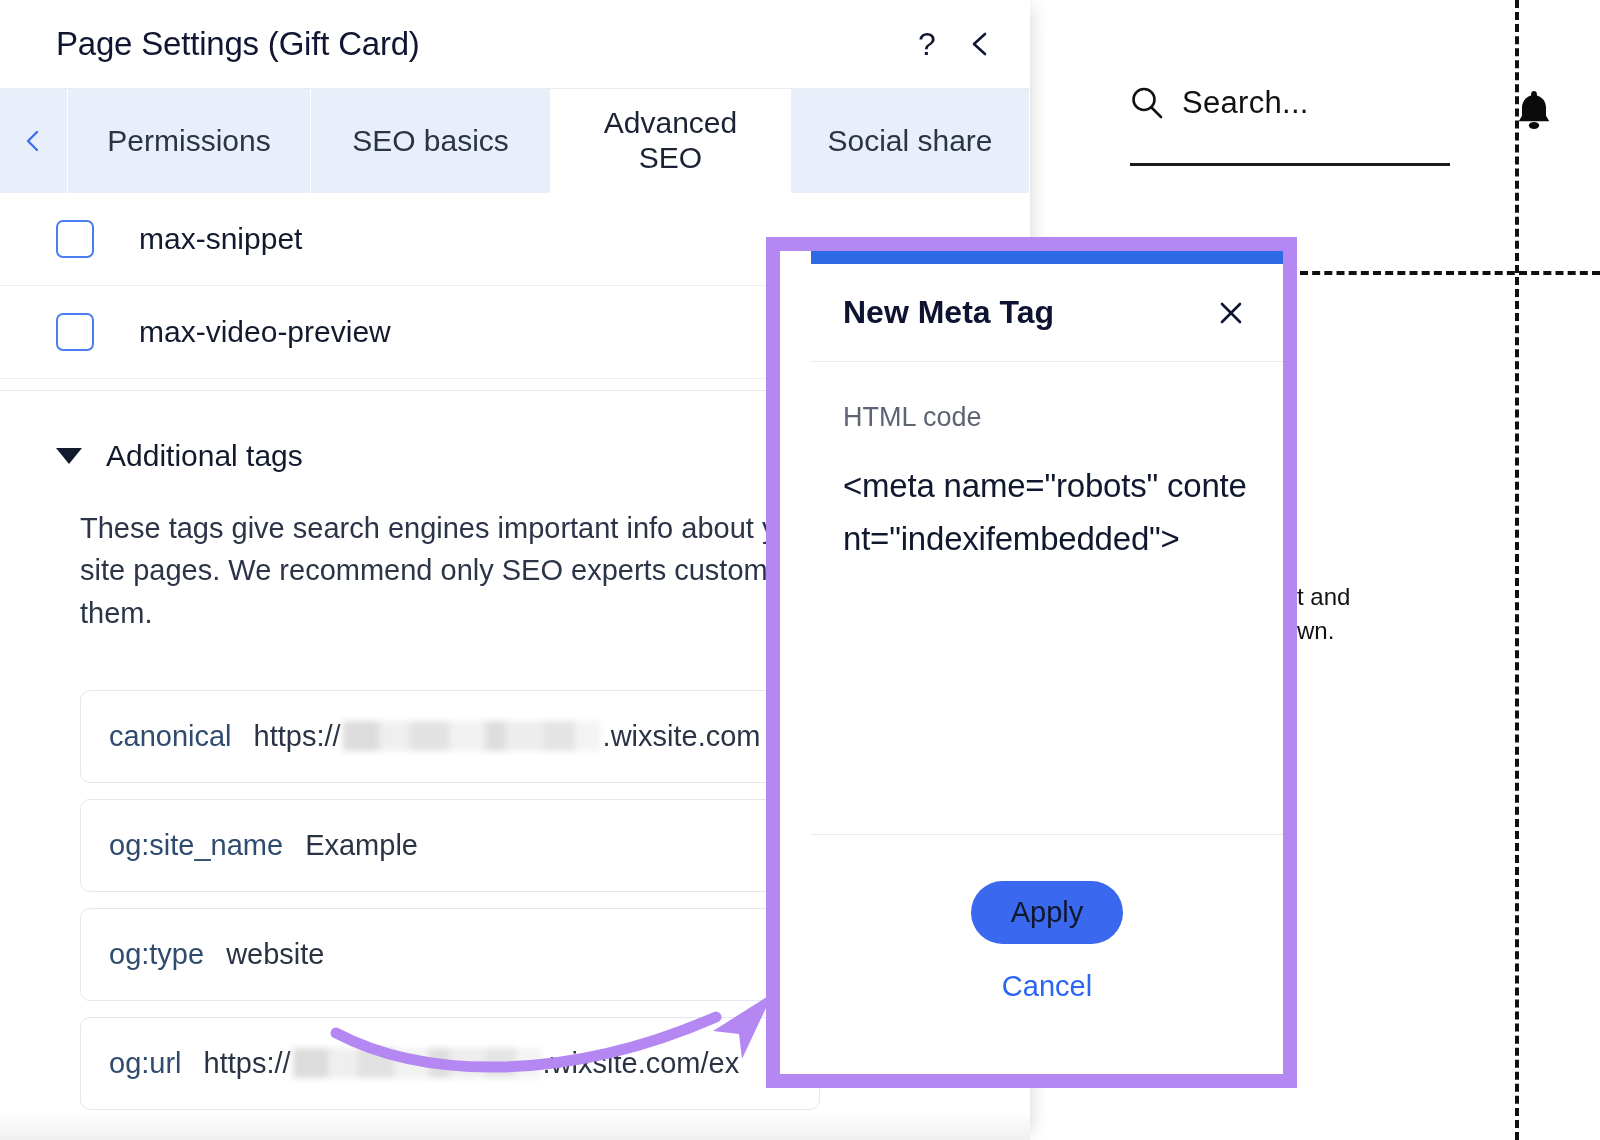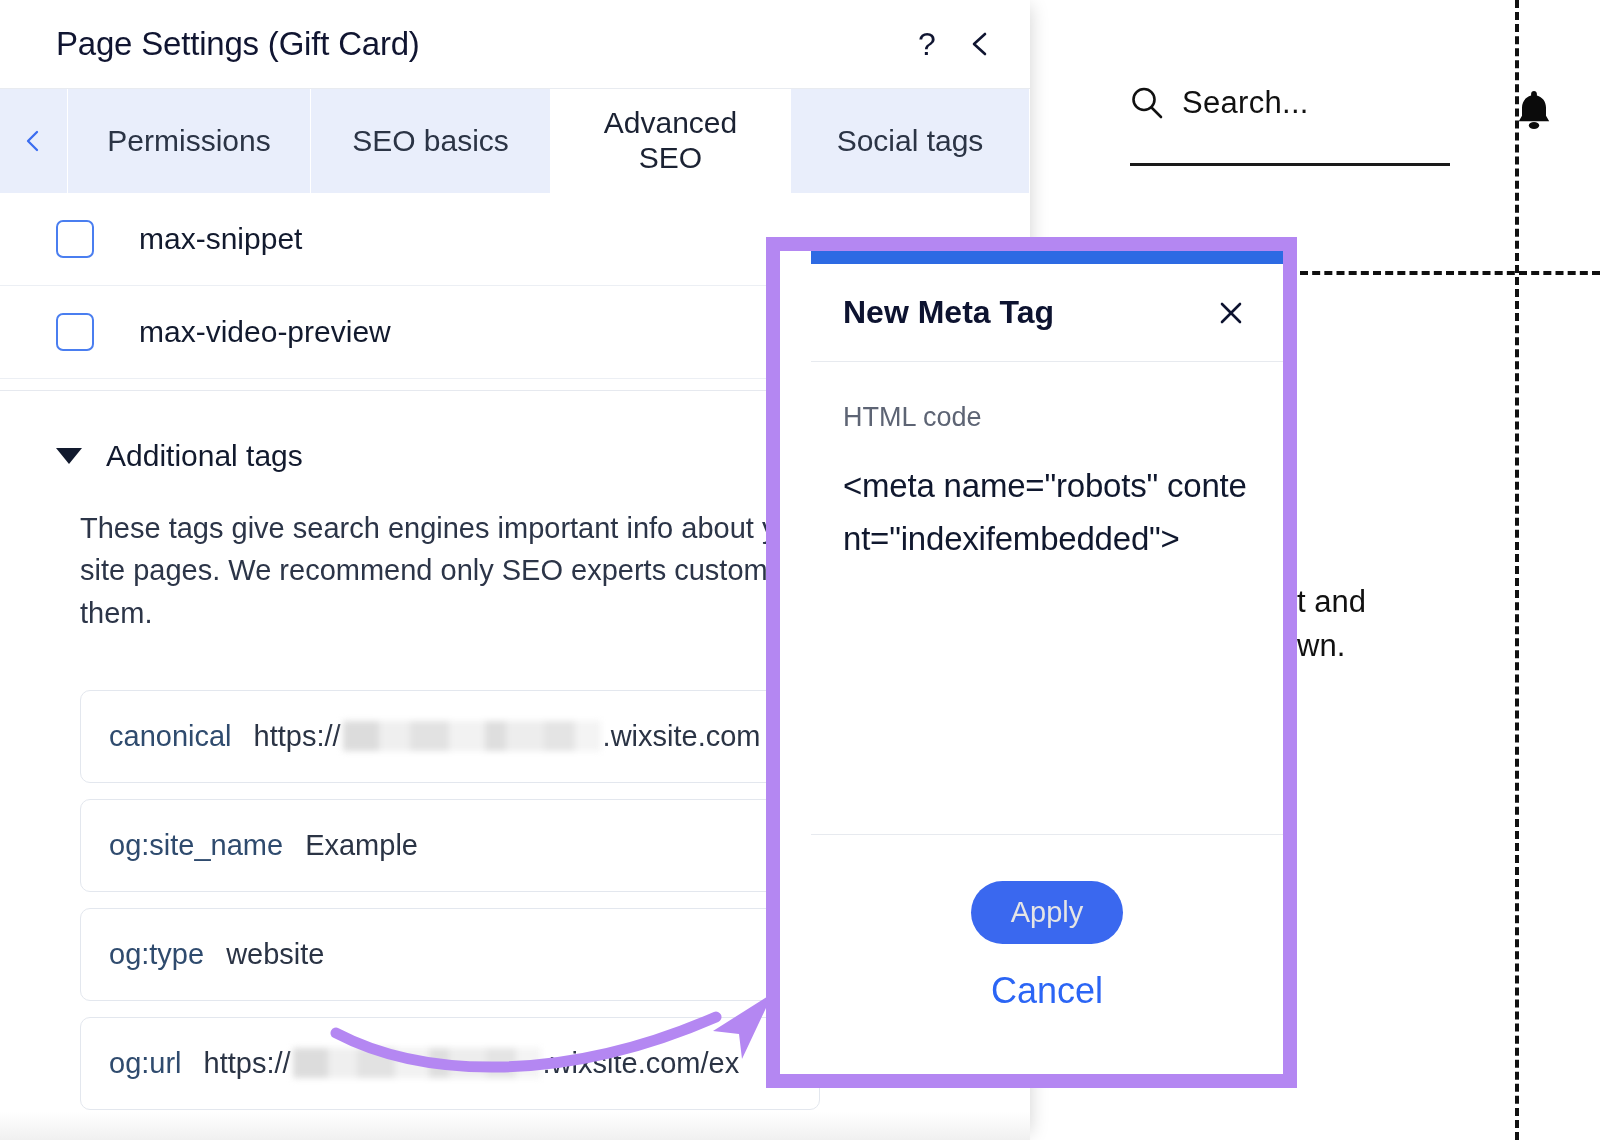--- a/index.html
+++ b/index.html
@@ -32,21 +32,21 @@
     height:1140px;
     border-left:4px dashed #101010;
   }
   .dash-h {
     position:absolute; left:1300px; top:271px; width:300px; height:0;
     border-top:4px dashed #101010;
   }
 
   .bg-text {
     position:absolute; left:1297px; top:580px; width:200px;
-    font-size:31px; line-height:1.42; color:#111;
+    font-size:24px; line-height:1.42; color:#111;
     white-space:nowrap;
   }
 
   
   .panel {
     position:absolute; left:0; top:0; width:1030px; height:1140px;
     background:#ffffff;
     box-shadow: 6px 0 18px -6px rgba(0,0,0,0.18);
   }
   .panel-header {
@@ -164,27 +164,27 @@
     word-break:break-all; letter-spacing:-0.2px;
   }
 
   .modal-footer {
     border-top:1px solid #e7eaef;
     padding:46px 0 0 0;
     display:flex; flex-direction:column; align-items:center;
     height:240px;
   }
   .btn-apply {
-    background:#3a68ef; color:#e5e5e5; border:none; border-radius:32px;
+    background:#3a68ef; color:#0f172a; border:none; border-radius:32px;
     width:152px; height:63px; font-size:29px; font-family:inherit;
     cursor:pointer;
   }
   .btn-cancel {
     margin-top:26px; background:none; border:none;
-    color:#2b65f5; font-size:36px; font-family:inherit; cursor:pointer;
+    color:#2b65f5; font-size:29px; font-family:inherit; cursor:pointer;
   }
 </style>
 </head>
 <body>
 
 <div id="root">
 
   <div class="backdrop">
 
     <div class="search-wrap">
@@ -227,21 +227,21 @@
 
     <div class="tabs">
       <div class="tab-arrow">
         <svg viewBox="0 0 26 26" width="26" height="26">
           <polyline points="16,4 7,13 16,22" fill="none" stroke="#3b6df0" stroke-width="2.3" stroke-linecap="round" stroke-linejoin="round"></polyline>
         </svg>
       </div>
       <div class="tab t-permissions">Permissions</div>
       <div class="tab t-seo">SEO basics</div>
       <div class="tab t-adv">Advanced SEO</div>
-      <div class="tab t-social">Social tags</div>
+      <div class="tab t-social">Social share</div>
     </div>
 
     <div class="panel-body">
 
       <div class="chk-row">
         <span class="chk-box"></span>
         <span class="chk-label">max-snippet</span>
       </div>
 
       <div class="chk-row">

